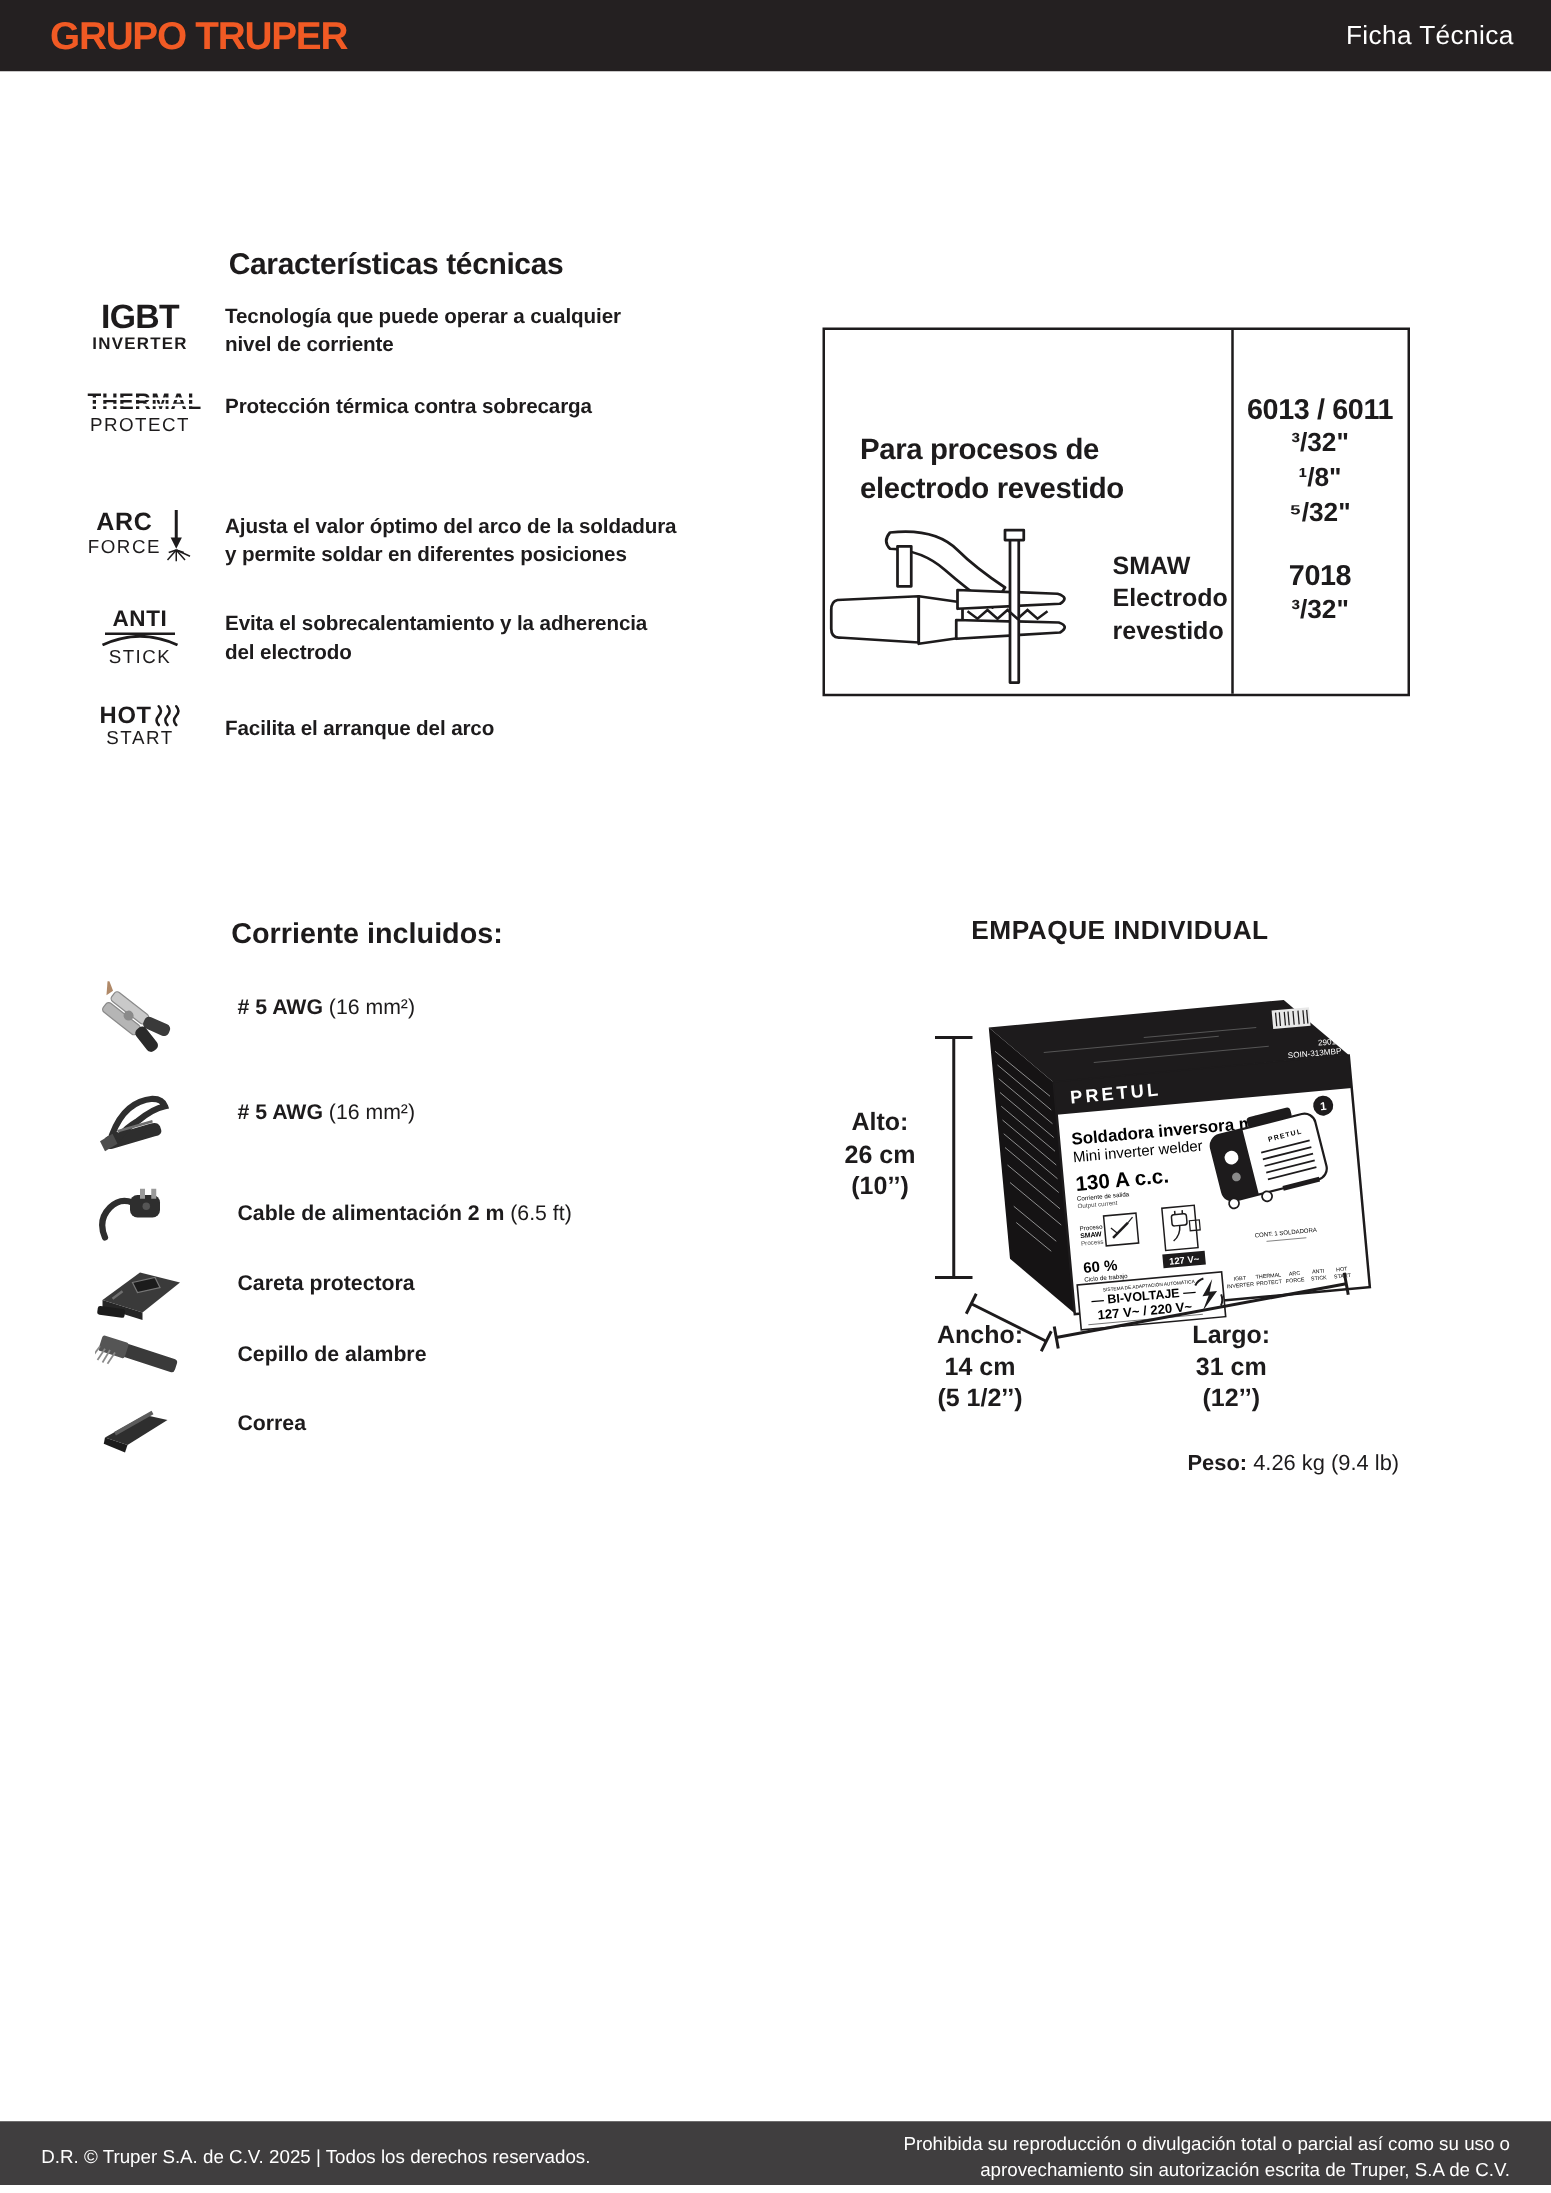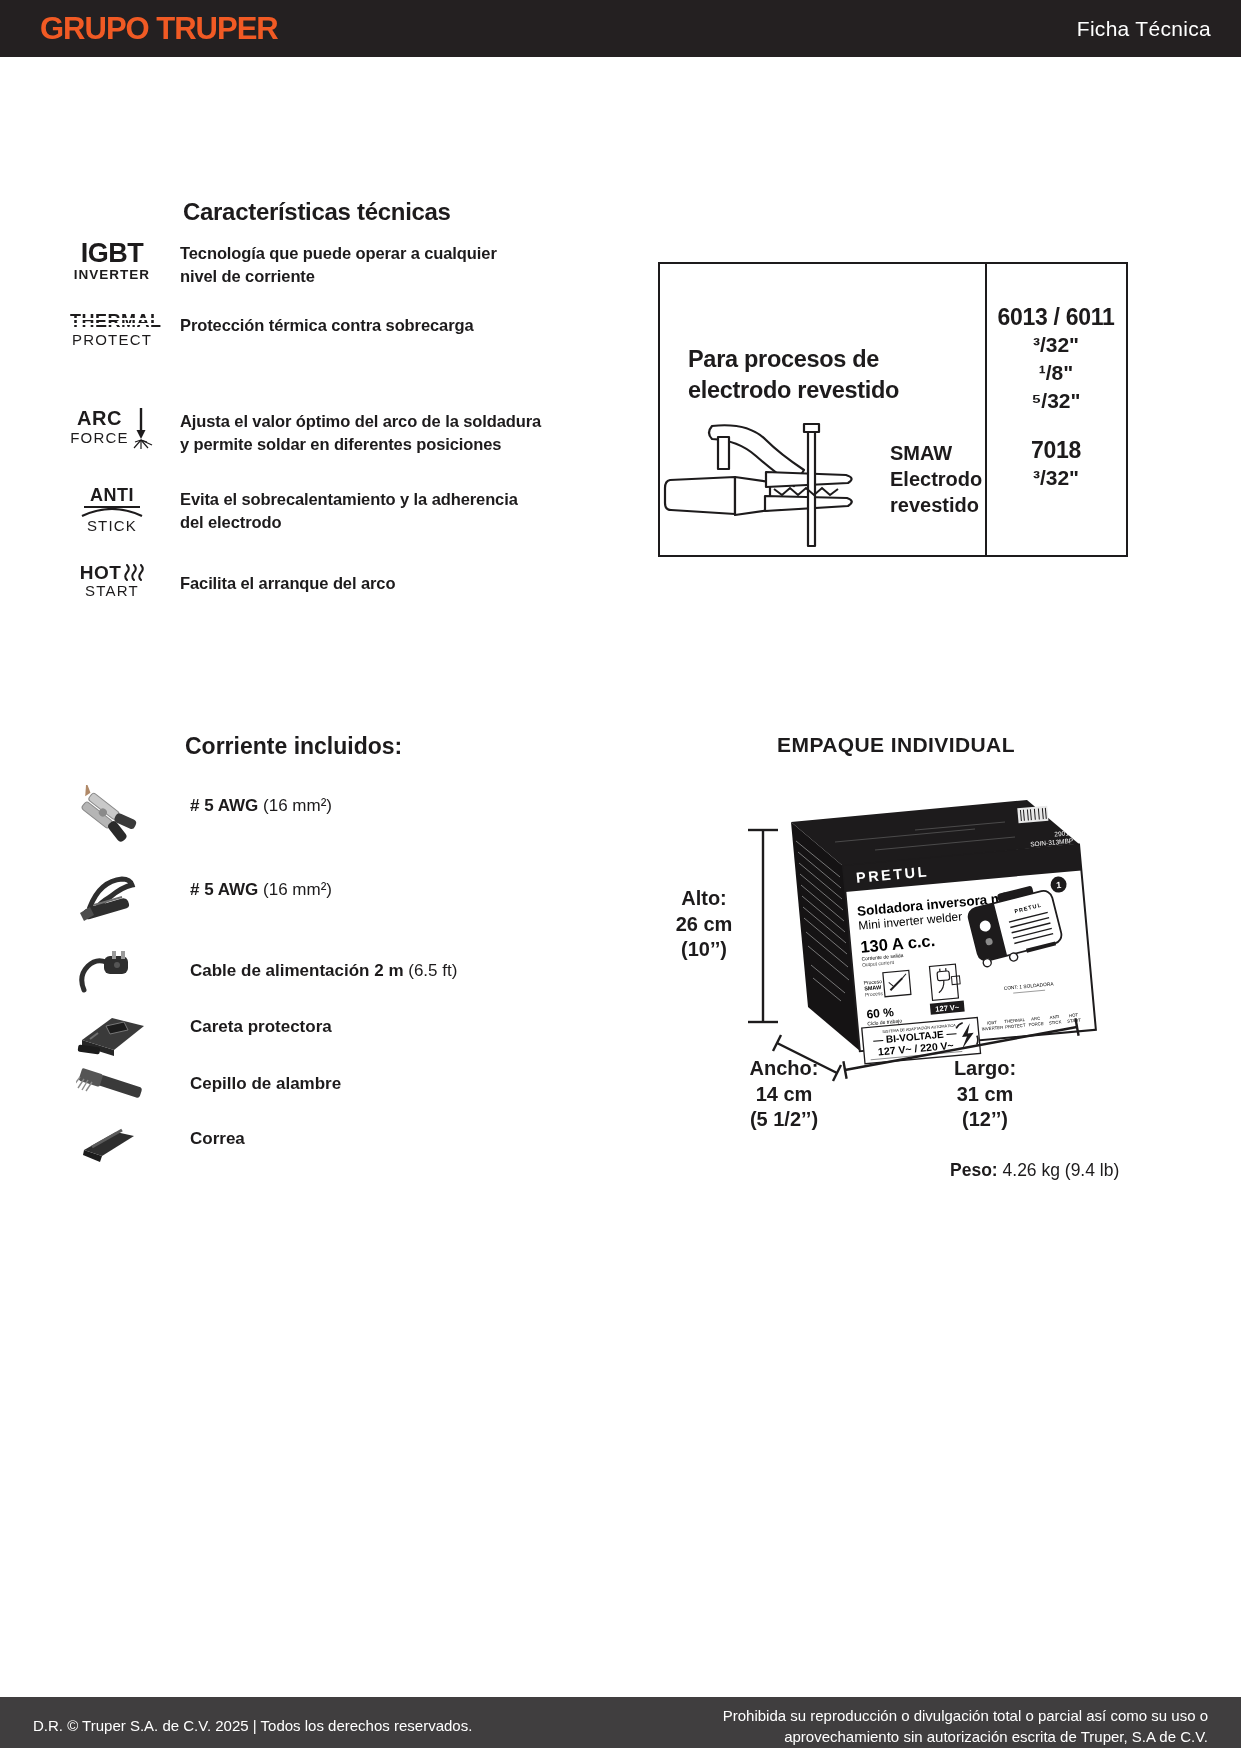--- a/index.html
+++ b/index.html
@@ -39,21 +39,21 @@
   .hot-row{display:flex;align-items:center;justify-content:center;gap:3px;}
 
   
   .smawbox{position:absolute;left:658px;top:262px;width:470px;height:295px;border:2.5px solid #1d1b1c;
            box-sizing:border-box;}
   .smaw-head{position:absolute;left:28px;top:36px;font-size:23.5px;font-weight:700;line-height:1.33;
              white-space:pre-line;letter-spacing:-.3px;margin-top:44px;}
   .smaw-proc{position:absolute;left:230px;top:176px;font-size:20px;font-weight:700;line-height:1.3;
              white-space:pre-line;}
   .smaw-right{position:absolute;left:325px;top:0;width:140px;height:100%;border-left:2.5px solid #1d1b1c;
-              box-sizing:border-box;text-align:center;padding-top:40px;}
+              box-sizing:border-box;text-align:center;padding-top:50px;}
   .sz-title{font-size:23px;font-weight:800;letter-spacing:-.3px;}
   .sz{font-size:21px;font-weight:700;line-height:28px;}
   .sz-gap{height:22px;}
 
   
   .acc-row{position:absolute;left:0;width:640px;}
   .acc-img{position:absolute;left:76px;top:-8px;}
   .acc-text{position:absolute;left:190px;top:0;width:430px;font-size:17px;line-height:25px;}
   .b{font-weight:700;}
   .r{font-weight:400;}

